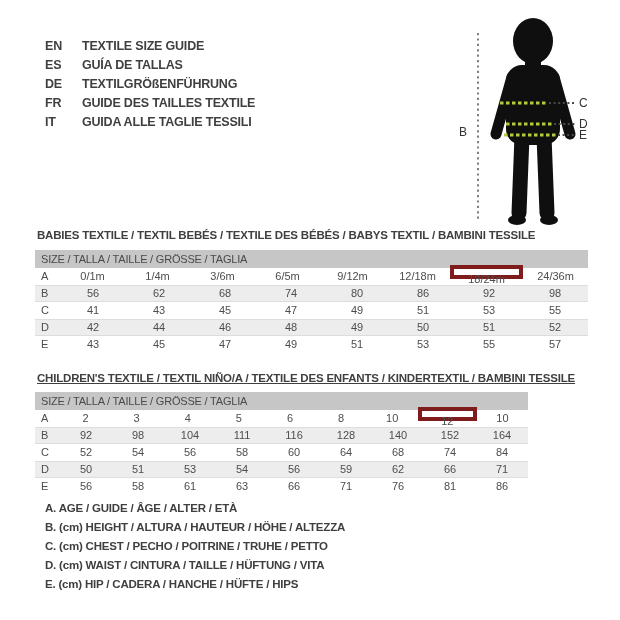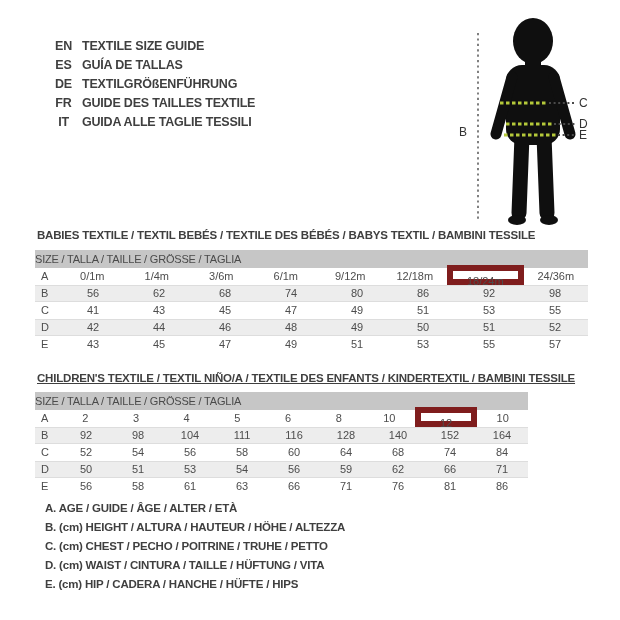--- a/index.html
+++ b/index.html
@@ -5,43 +5,43 @@
   * { margin:0; padding:0; box-sizing:border-box; }
   html,body { background:#fff; }
   .page {
     position:relative; width:620px; height:620px; background:#ffffff;
     font-family:"Liberation Sans","DejaVu Sans",sans-serif;
     color:#3f3f3f; overflow:hidden;
   }
 
   
   .lang-block { position:absolute; left:45px; top:37px; }
-  .lang-row { display:flex; height:19px; line-height:19px; font-size:12.5px; font-weight:700; letter-spacing:-0.2px;text-align:center; }
+  .lang-row { display:flex; height:19px; line-height:19px; font-size:12.5px; font-weight:700; letter-spacing:-0.2px; }
   .lang-code { width:37px; }
 
   
   .section-title { position:absolute; left:37px; font-size:11.5px; font-weight:700; letter-spacing:-0.2px; color:#3f3f3f; }
   .babies-title { top:229px; }
   .children-title { top:372px;text-decoration:underline; }
 
   
   .size-table { position:absolute; left:35px; }
   .babies-table { top:250px; width:553px; }
   .children-table { top:392px; width:493px; }
   .thead {
     height:18px; line-height:18px; background:#c6c6c6; color:#4a4a4a;
-    font-size:11px; letter-spacing:-0.2px;
+    font-size:11px; padding-left:6px; letter-spacing:-0.2px;
   }
   .trow { display:flex; height:17px; line-height:17px; font-size:11px; color:#4d4d4d; }
   .trow.zebra { background:#ededed; box-shadow: inset 0 1px 0 #dddddd, inset 0 -1px 0 #dddddd; }
   .tlabel { width:25px; padding-left:6px; }
   .tcell { flex:1; text-align:center; }
   .tcell.hl {
-    border:6px solid #7f1d1d; background:#ffffff; position:relative;
-    margin-top:-3px; height:20px; line-height:21px; z-index:2;
+    border:4px solid #7f1d1d; background:#ffffff; position:relative;
+    margin-top:-3px; height:14px; line-height:21px; z-index:2;
   }
 
   
   .legend-block { position:absolute; left:45px; top:499px; }
   .legend-row { height:19px; line-height:19px; font-size:11.5px; font-weight:700; letter-spacing:-0.2px; }
 
   
   .figure-svg { position:absolute; left:433px; top:8px; }
 </style>
 </head>
@@ -102,21 +102,21 @@
   </svg>
 
   <div class="section-title babies-title">BABIES TEXTILE / TEXTIL BEBÉS / TEXTILE DES BÉBÉS / BABYS TEXTIL / BAMBINI TESSILE</div>
   <div class="size-table babies-table">
     <div class="thead">SIZE / TALLA / TAILLE / GRÖSSE / TAGLIA</div>
   <div class="trow">
         <div class="tlabel">A</div>
         <div class="tcell">0/1m</div>
         <div class="tcell">1/4m</div>
         <div class="tcell">3/6m</div>
-        <div class="tcell">6/1m</div>
+        <div class="tcell">6/5m</div>
         <div class="tcell">9/12m</div>
         <div class="tcell">12/18m</div>
         <div class="tcell hl">18/24m</div>
         <div class="tcell">24/36m</div>
       </div>
       <div class="trow zebra">
         <div class="tlabel">B</div>
         <div class="tcell">56</div>
         <div class="tcell">62</div>
         <div class="tcell">68</div>

